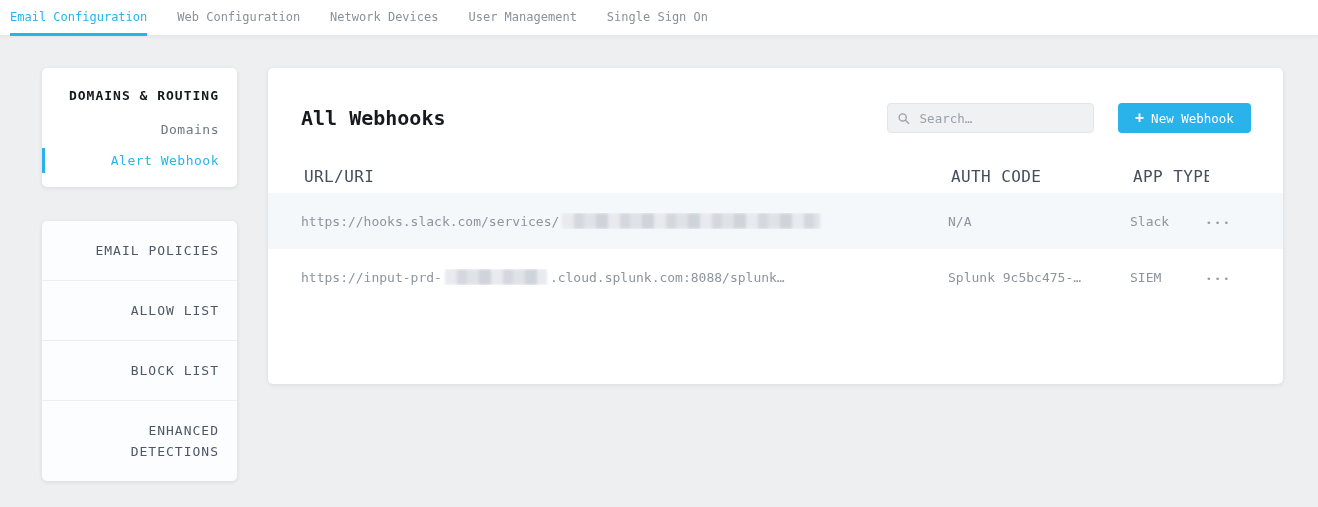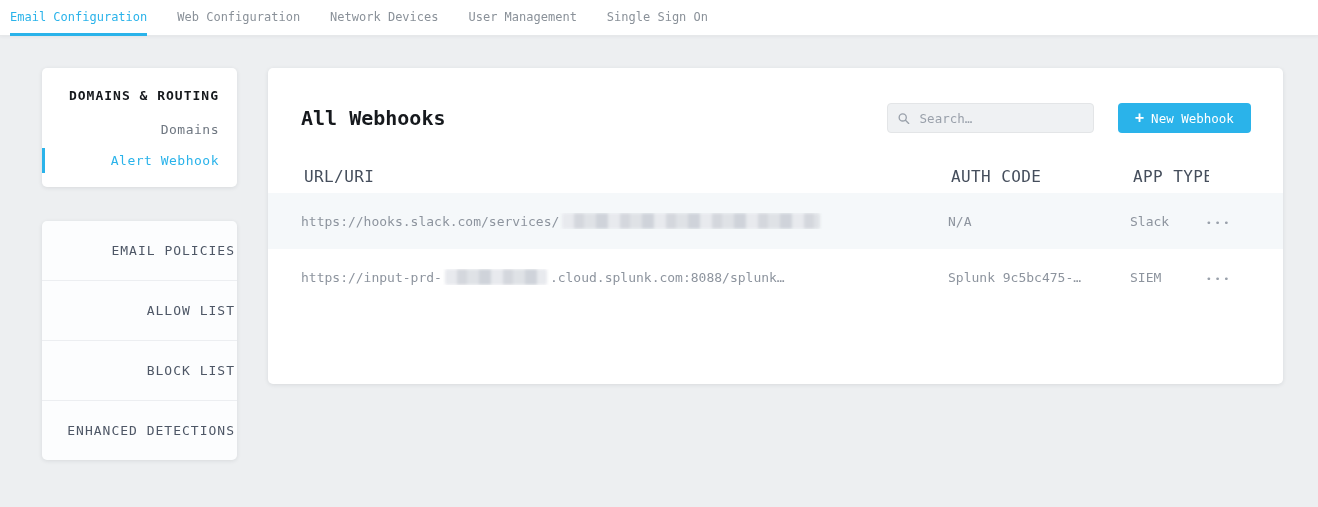--- a/index.html
+++ b/index.html
@@ -48,21 +48,21 @@
     padding:5px 0; margin-top:6px; position:relative; cursor:pointer;
     white-space:nowrap;
   }
   .nav-item.active { color:#2ab3ea; }
   .nav-item.active::before {
     content:""; position:absolute; left:-18px; top:0; bottom:0;
     width:3px; background:#2ab3ea;
   }
   .section-card { margin-top:34px; background:#fcfdfe; overflow:hidden; }
   .side-section {
-    padding:19px 2px; font-size:13px; letter-spacing:1px;
+    padding:19px 18px; font-size:13px; letter-spacing:1px;
     color:#4e5766; line-height:21px; cursor:pointer;
     border-top:1px solid #eceef1;
   }
   .side-section:first-child { border-top:none; }
 
   
   .main-card { flex:none; width:1015px; height:316px; margin-left:31px; }
   .panel-header {
     display:flex; justify-content:space-between; align-items:center;
     padding:35px 32px 0 33px;

